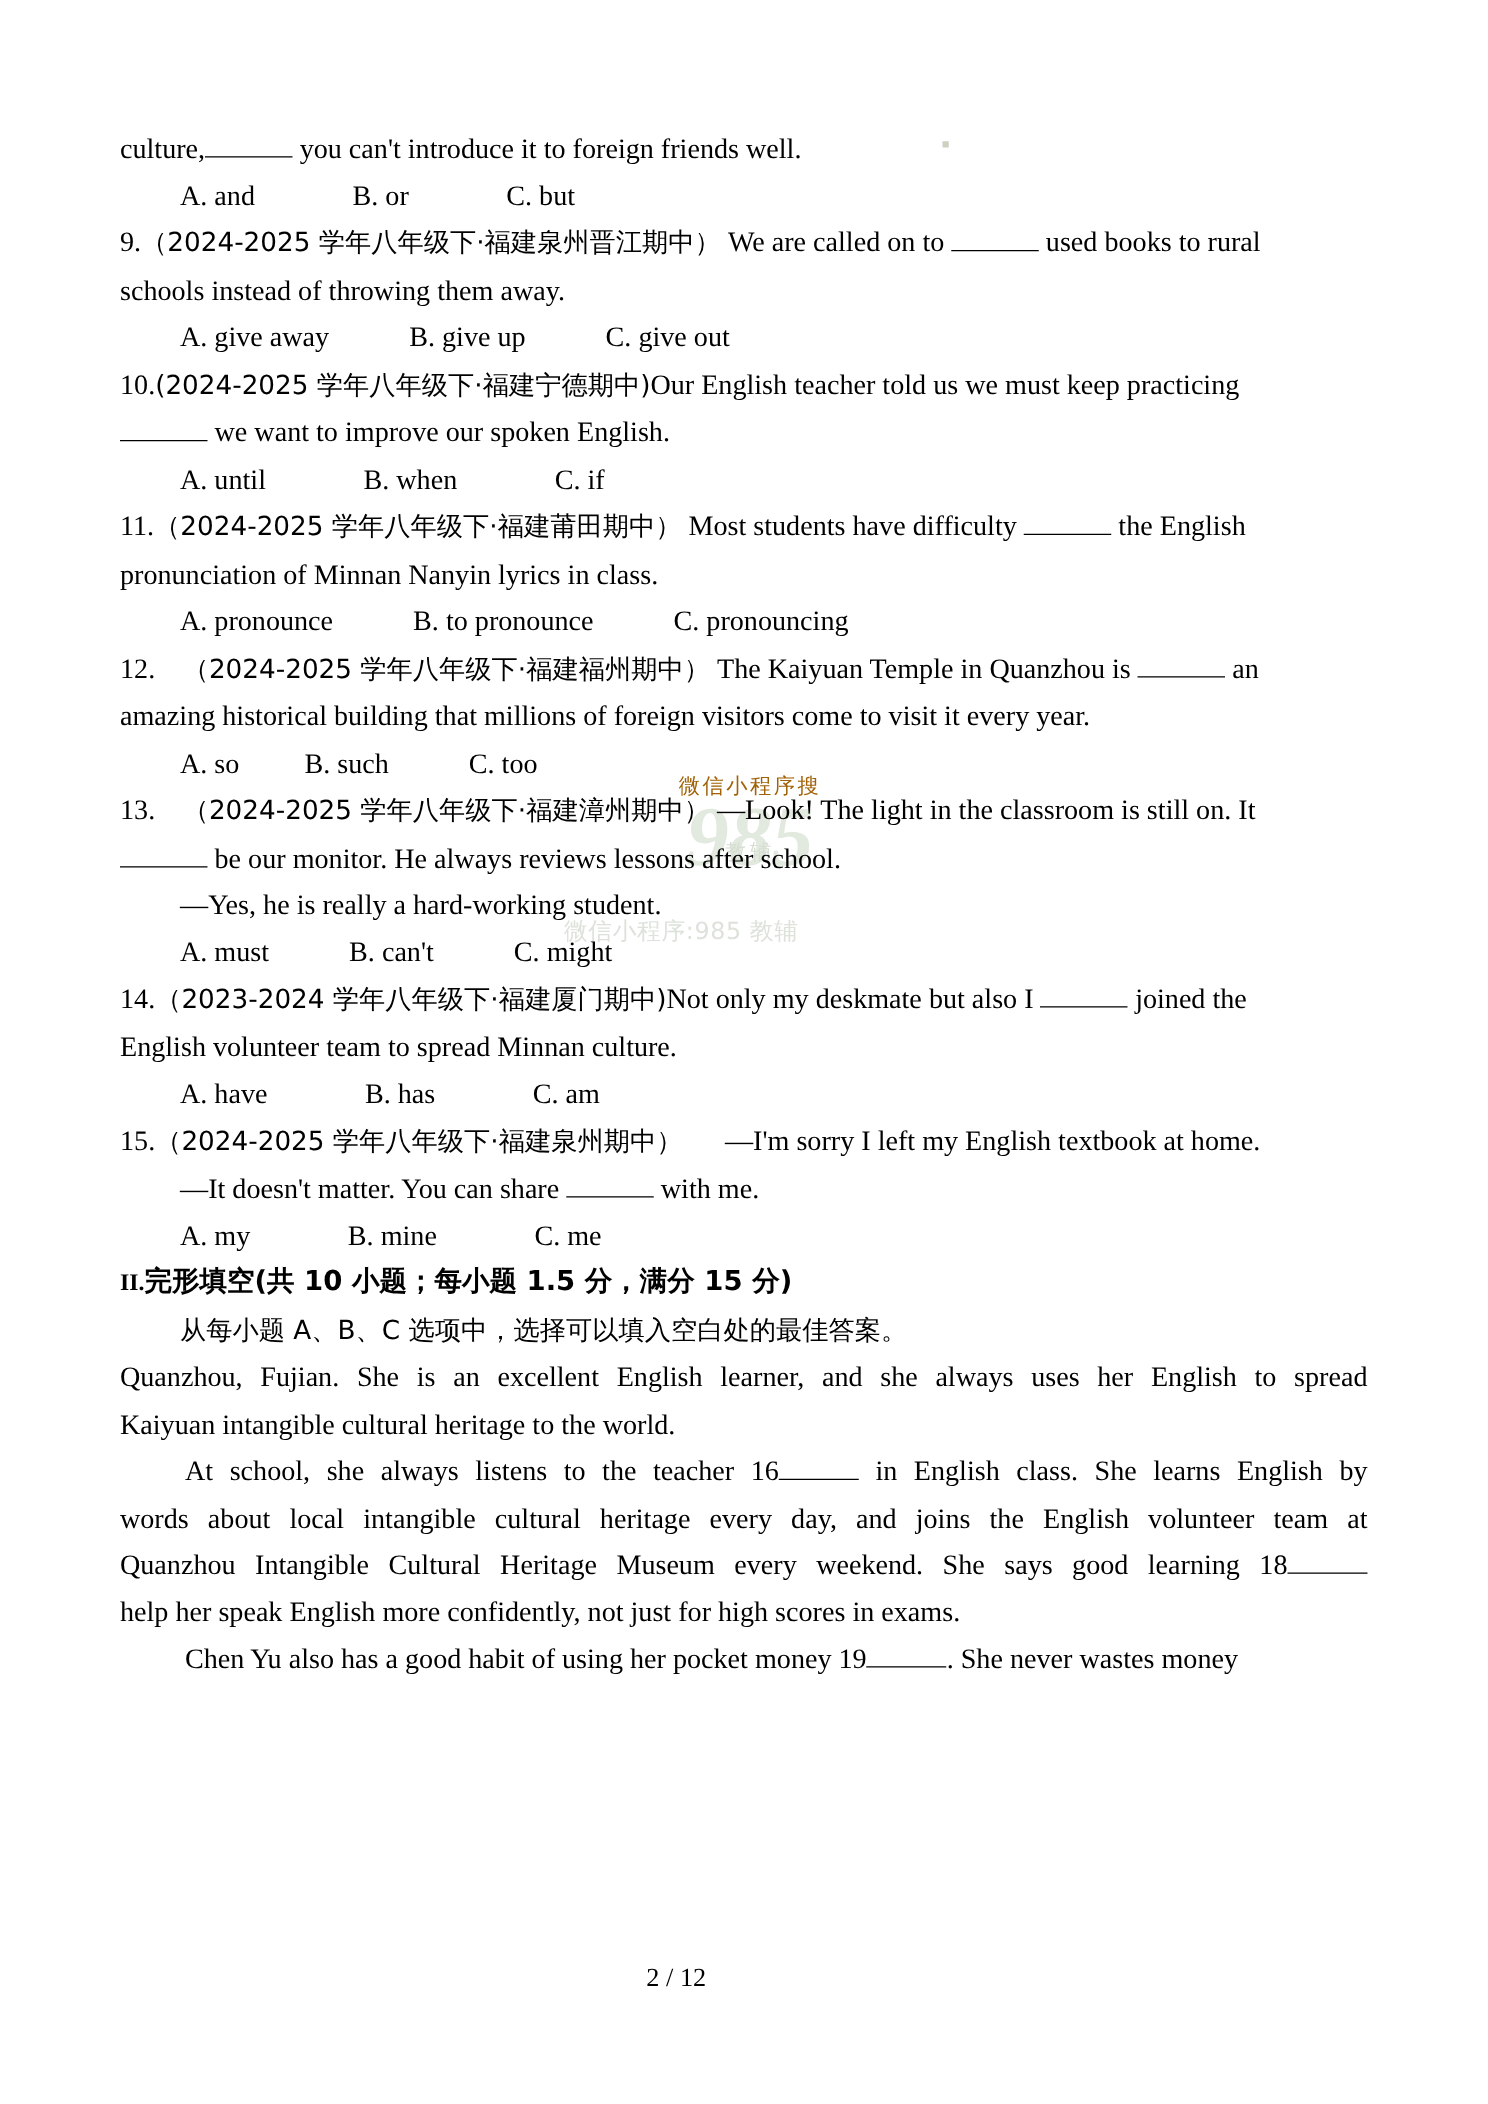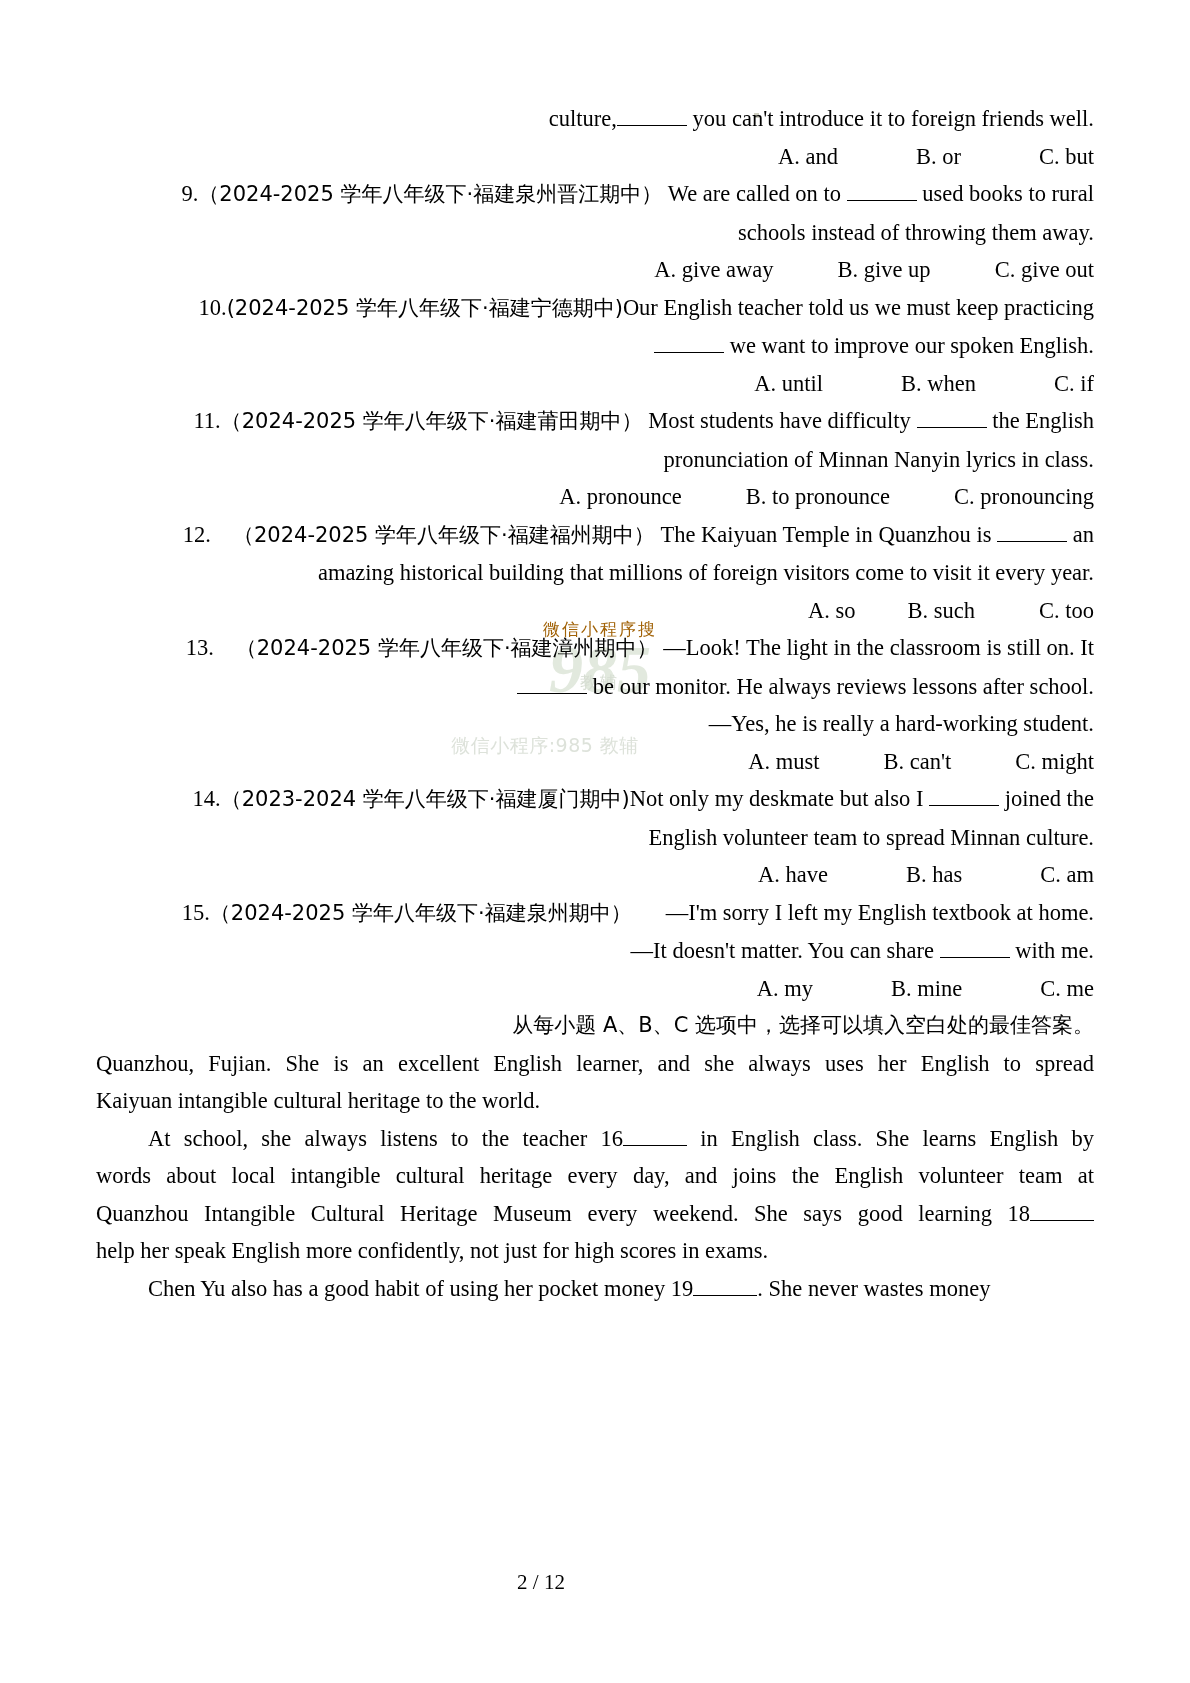--- a/index.html
+++ b/index.html
@@ -79,21 +79,20 @@
   }
 
   
   .content { position: relative; z-index: 2; }
 
   .ln {
     font-size: 22.5px;
     line-height: 37.5px;
     margin: 0;
     white-space: nowrap;
-    text-align: right;
   }
   .ln.just {
     white-space: normal;
     text-align: justify;
     text-align-last: justify;
   }
   .ln.lastline {
     white-space: normal;
     text-align: justify;
     text-align-last: left;
@@ -185,20 +184,21 @@
     <p class="ln indent-opt"><span class="opt">A. must</span><span class="sp-b"></span><span class="opt">B. can't</span><span class="sp-b"></span><span class="opt">C. might</span></p>
 
     <p class="ln"><span>14.</span><span class="cn">（2023-2024 学年八年级下·福建厦门期中)</span><span>Not only my deskmate but also I</span> <span class="blank b-md"></span> <span>joined the</span></p>
     <p class="ln">English volunteer team to spread Minnan culture.</p>
     <p class="ln indent-opt"><span class="opt">A. have</span><span class="sp-c"></span><span class="opt">B. has</span><span class="sp-c"></span><span class="opt">C. am</span></p>
 
     <p class="ln"><span>15.</span><span class="cn">（2024-2025 学年八年级下·福建泉州期中）</span><span class="sp-d"></span><span>—I'm sorry I left my English textbook at home.</span></p>
     <p class="ln indent-opt"><span>—It doesn't matter. You can share</span> <span class="blank b-md"></span> <span>with me.</span></p>
     <p class="ln indent-opt"><span class="opt">A. my</span><span class="sp-c"></span><span class="opt">B. mine</span><span class="sp-c"></span><span class="opt">C. me</span></p>
 
+    <p class="sec-head"><span class="rom">II.</span><span>完形填空(共 10 小题；每小题 1.5 分，满分 15 分)</span></p>
 
     <p class="ln indent-opt cn">从每小题 A、B、C 选项中，选择可以填入空白处的最佳答案。</p>
 
     <p class="ln just">Quanzhou, Fujian. She is an excellent English learner, and she always uses her English to spread</p>
     <p class="ln lastline">Kaiyuan intangible cultural heritage to the world.</p>
 
     <p class="ln just"><span class="sp-a"></span><span>At school, she always listens to the teacher 16</span><span class="blank b-sm"></span> <span>in English class. She learns English by</span></p>
     <p class="ln just">words about local intangible cultural heritage every day, and joins the English volunteer team at</p>
     <p class="ln just"><span>Quanzhou Intangible Cultural Heritage Museum every weekend. She says good learning 18</span><span class="blank b-sm"></span></p>
     <p class="ln lastline">help her speak English more confidently, not just for high scores in exams.</p>

